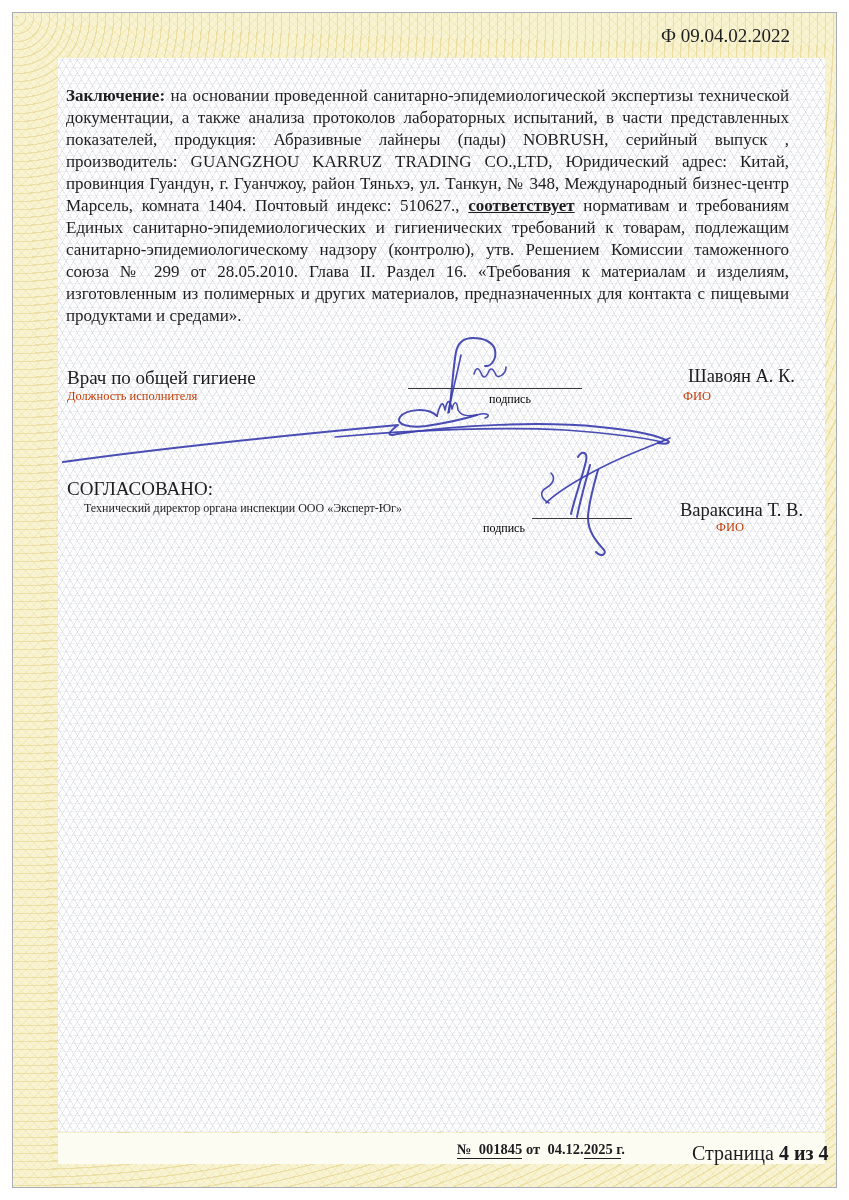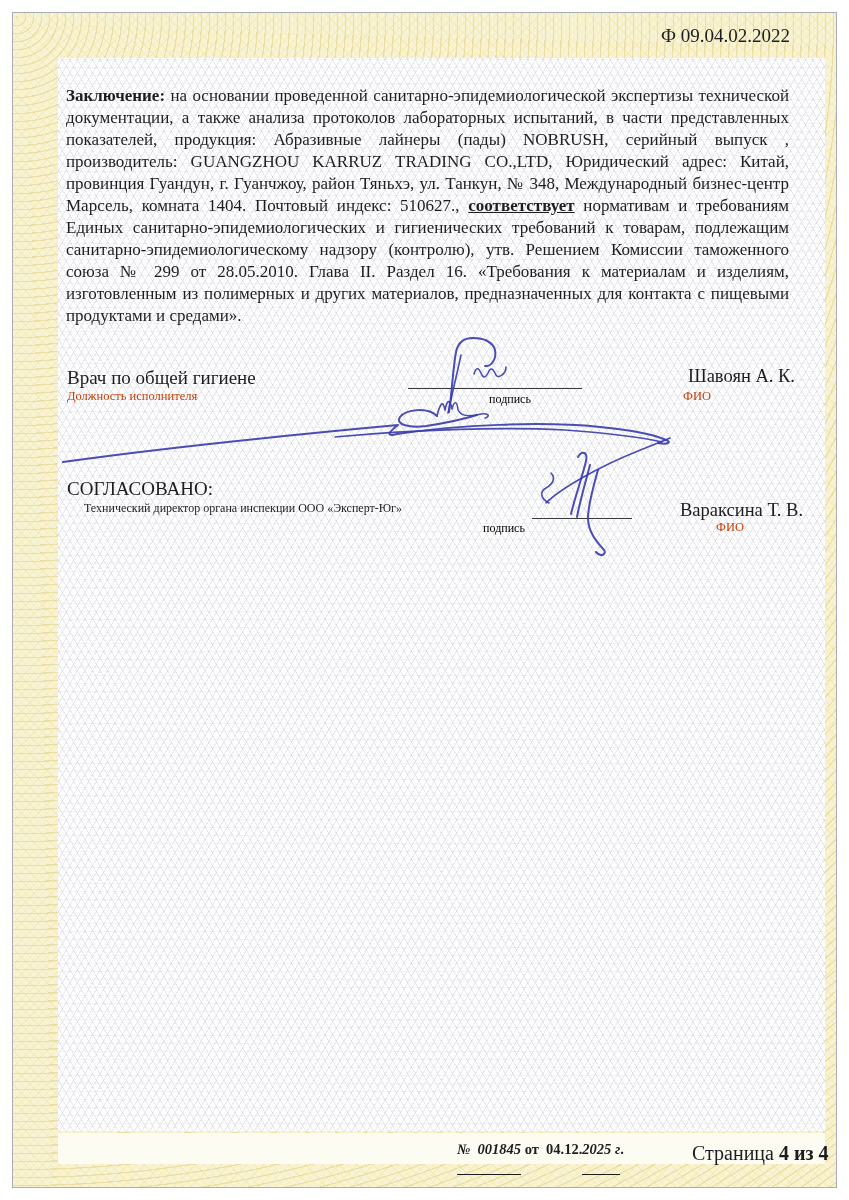--- a/index.html
+++ b/index.html
@@ -49,21 +49,21 @@
   .sig-svg{position:absolute;left:0;top:0;width:849px;height:1200px;pointer-events:none;}
   .sig-svg path{fill:none;stroke:#3b3eae;stroke-width:2;stroke-linecap:round;stroke-linejoin:round;opacity:.92;}
   .sig-svg path.thin{stroke-width:1.6;}
   .footer-strip{
     position:absolute;left:58px;top:1133px;width:767px;height:31px;
     background:#fdfcf3;
   }
   .footer-org{position:absolute;left:68px;top:1142px;font-size:14px;white-space:nowrap;}
   .footer-num{position:absolute;left:457px;top:1141px;font-size:14.5px;font-weight:bold;white-space:nowrap;}
   .footer-num span{white-space:pre;}
-  .u{border-bottom:1.2px solid #1d1d1f;padding-bottom:17px;font-style:italic;}
+  .u{border-bottom:1.2px solid #1d1d1f;padding-bottom:1px;}
   .footer-page{position:absolute;left:692px;top:1142px;font-size:20px;white-space:nowrap;}
   .footer-page b{font-weight:bold;}
 </style>
 </head>
 <body>
 
 <div class="page">
 
   <div class="frame"></div>
   <div class="inner"></div>

